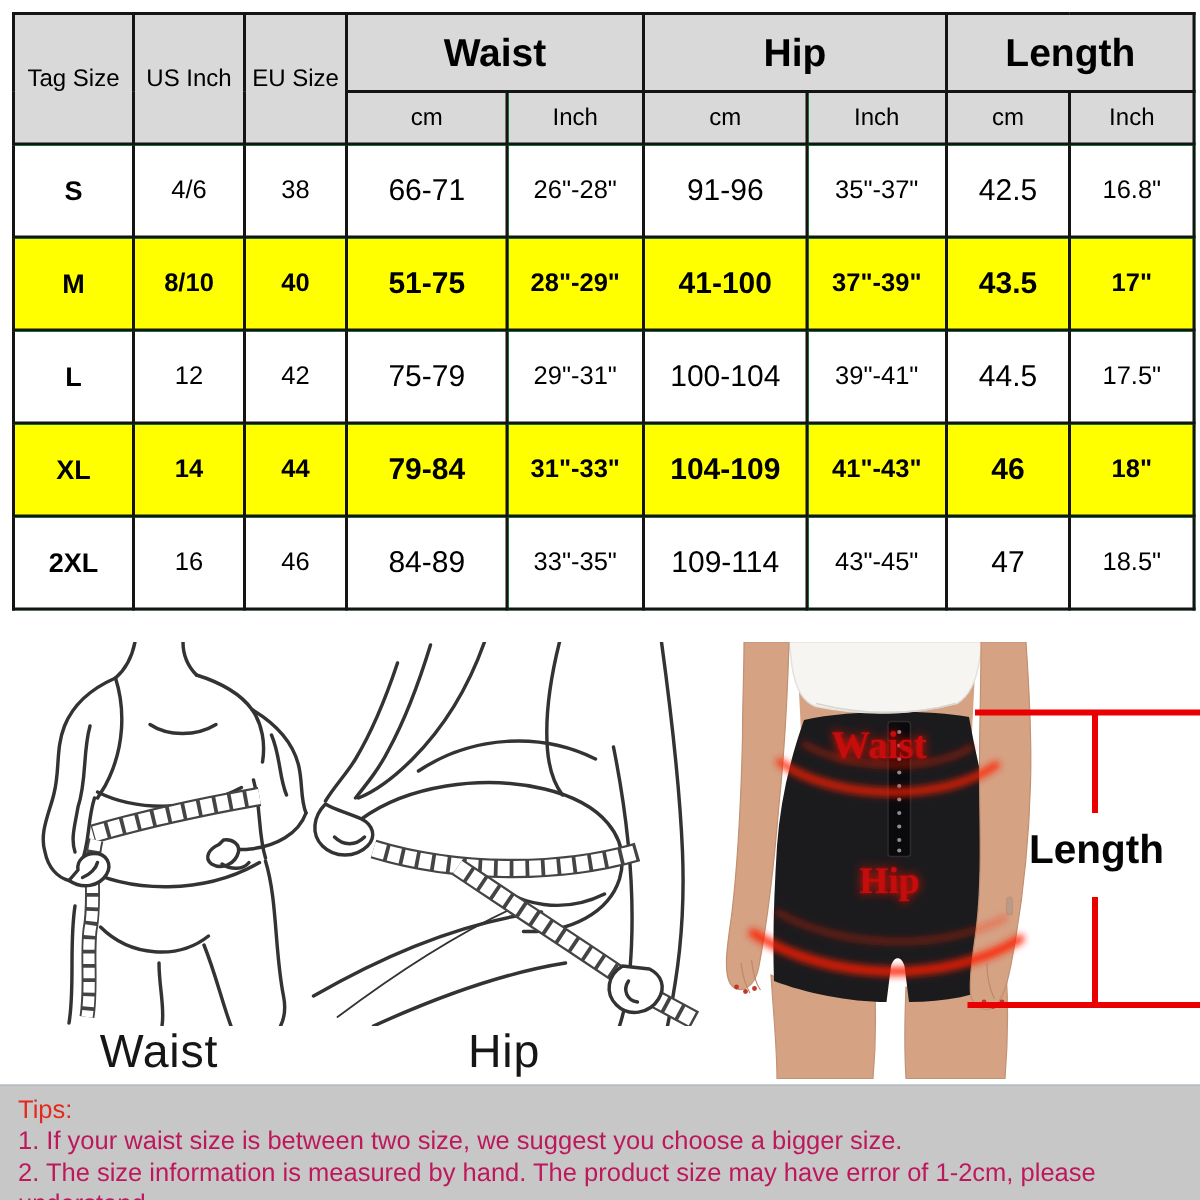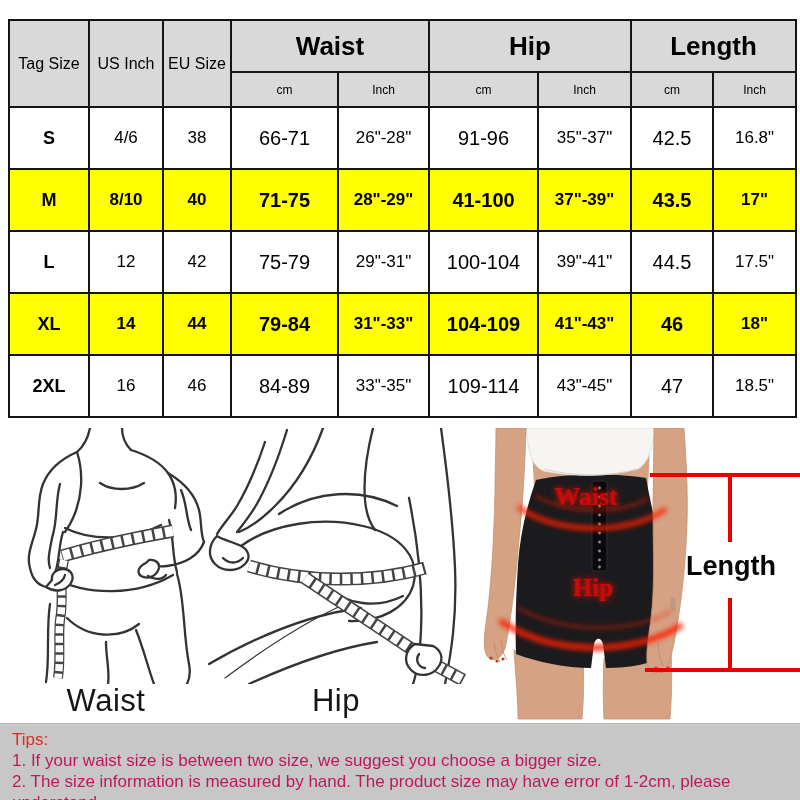--- a/index.html
+++ b/index.html
@@ -2,31 +2,31 @@
 <html><head>
 <meta charset="utf-8">
 <style>
   html,body{margin:0;padding:0;}
   body{
     width:800px;height:800px;background:#ffffff;position:relative;overflow:hidden;
     font-family:"Liberation Sans",sans-serif;color:#000;
   }
   
   table.size-table{
-    position:absolute;left:8px;top:19px;width:787px;
+    position:absolute;left:8px;top:8px;width:787px;
     border-collapse:collapse;table-layout:fixed;background:#22c55e;
   }
   .size-table th,.size-table td{
     border:2px solid #141414;text-align:center;vertical-align:middle;padding:0;
     overflow:hidden;white-space:nowrap;
   }
   .size-table th{background:#d9d9d9;font-weight:normal;}
   th.group{font-size:26px;font-weight:bold;height:50px;}
   th.side{font-size:16px;}
-  th.unit{font-size:12px;height:33px;}
+  th.unit{font-size:16px;height:33px;}
   tr.data td{height:60px;font-size:17px;background:#ffffff;}
   tr.data td.cm{font-size:20px;margin-top:32px;}
   tr.data td.tag{font-size:18px;font-weight:bold;}
   tr.hl td{background:#ffff00;font-weight:bold;}
   
   .illu{position:absolute;}
   .caption{
     position:absolute;font-size:31px;color:#161616;text-align:center;
     font-family:"Liberation Sans",sans-serif;letter-spacing:0.5px;
   }
@@ -93,21 +93,21 @@
     <td>26"-28"</td>
     <td class="cm">91-96</td>
     <td>35"-37"</td>
     <td class="cm">42.5</td>
     <td>16.8"</td>
   </tr>
   <tr class="data hl">
     <td class="tag">M</td>
     <td>8/10</td>
     <td>40</td>
-    <td class="cm">71-75</td>
+    <td class="cm">51-75</td>
     <td>28"-29"</td>
     <td class="cm">41-100</td>
     <td>37"-39"</td>
     <td class="cm">43.5</td>
     <td>17"</td>
   </tr>
   <tr class="data">
     <td class="tag">L</td>
     <td>12</td>
     <td>42</td>

